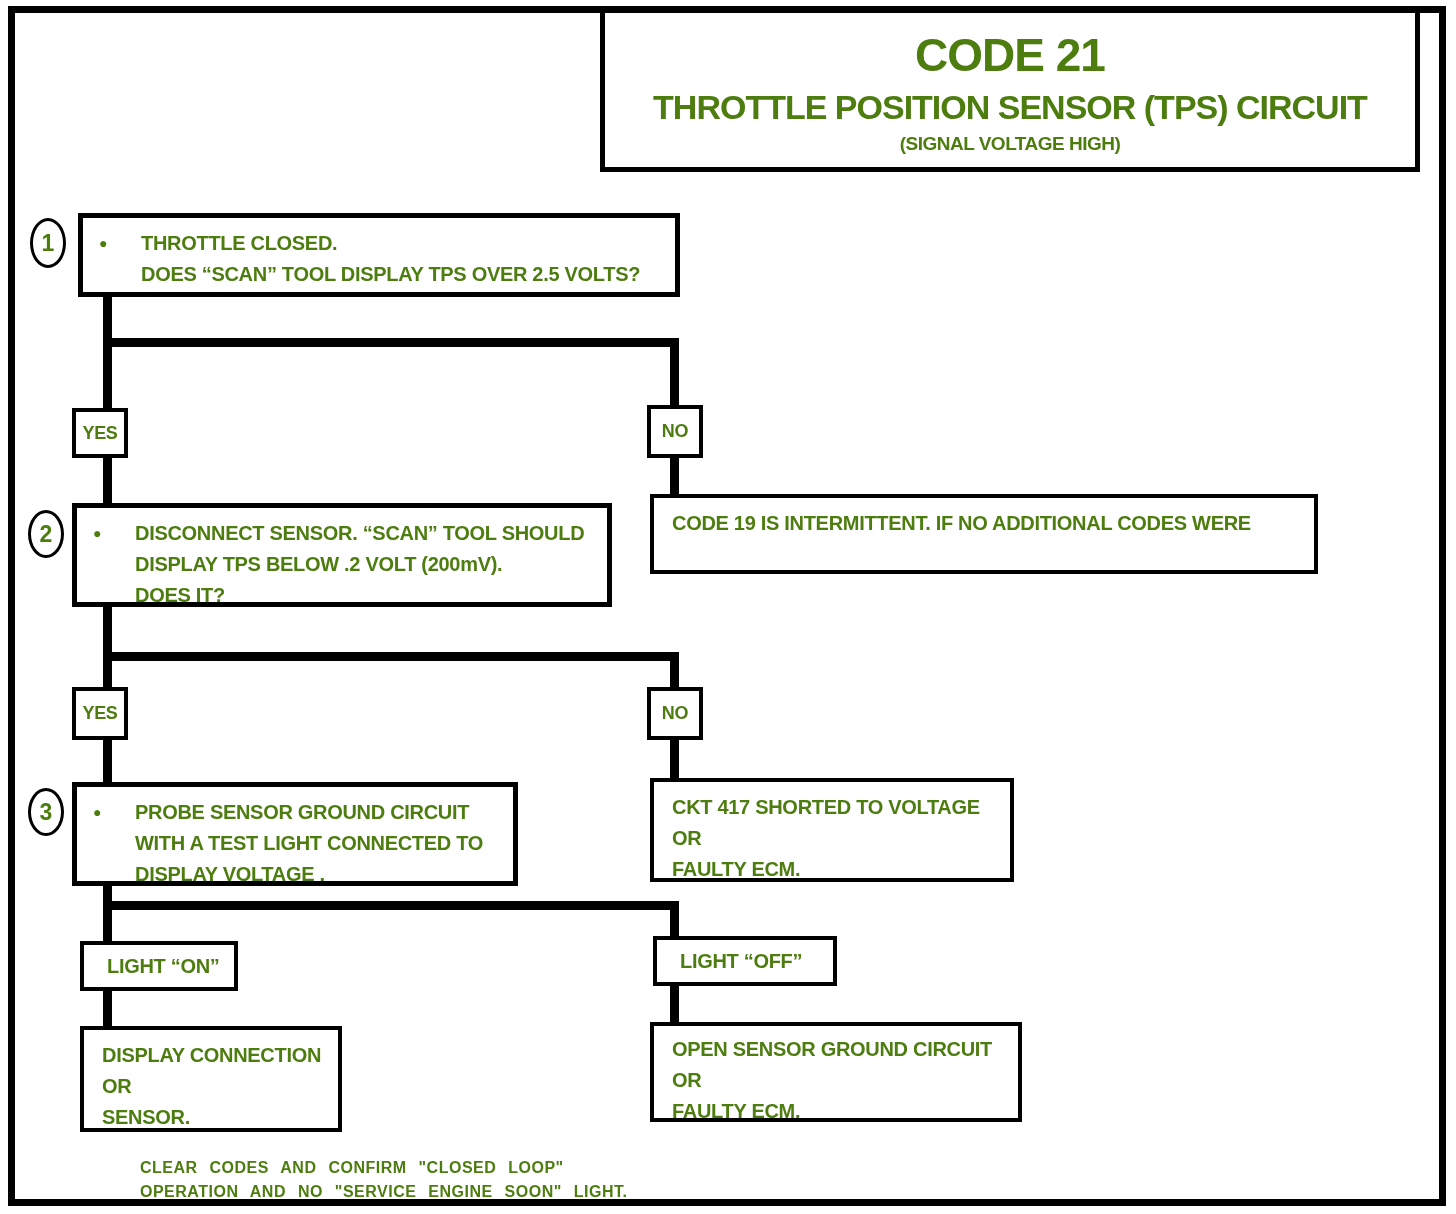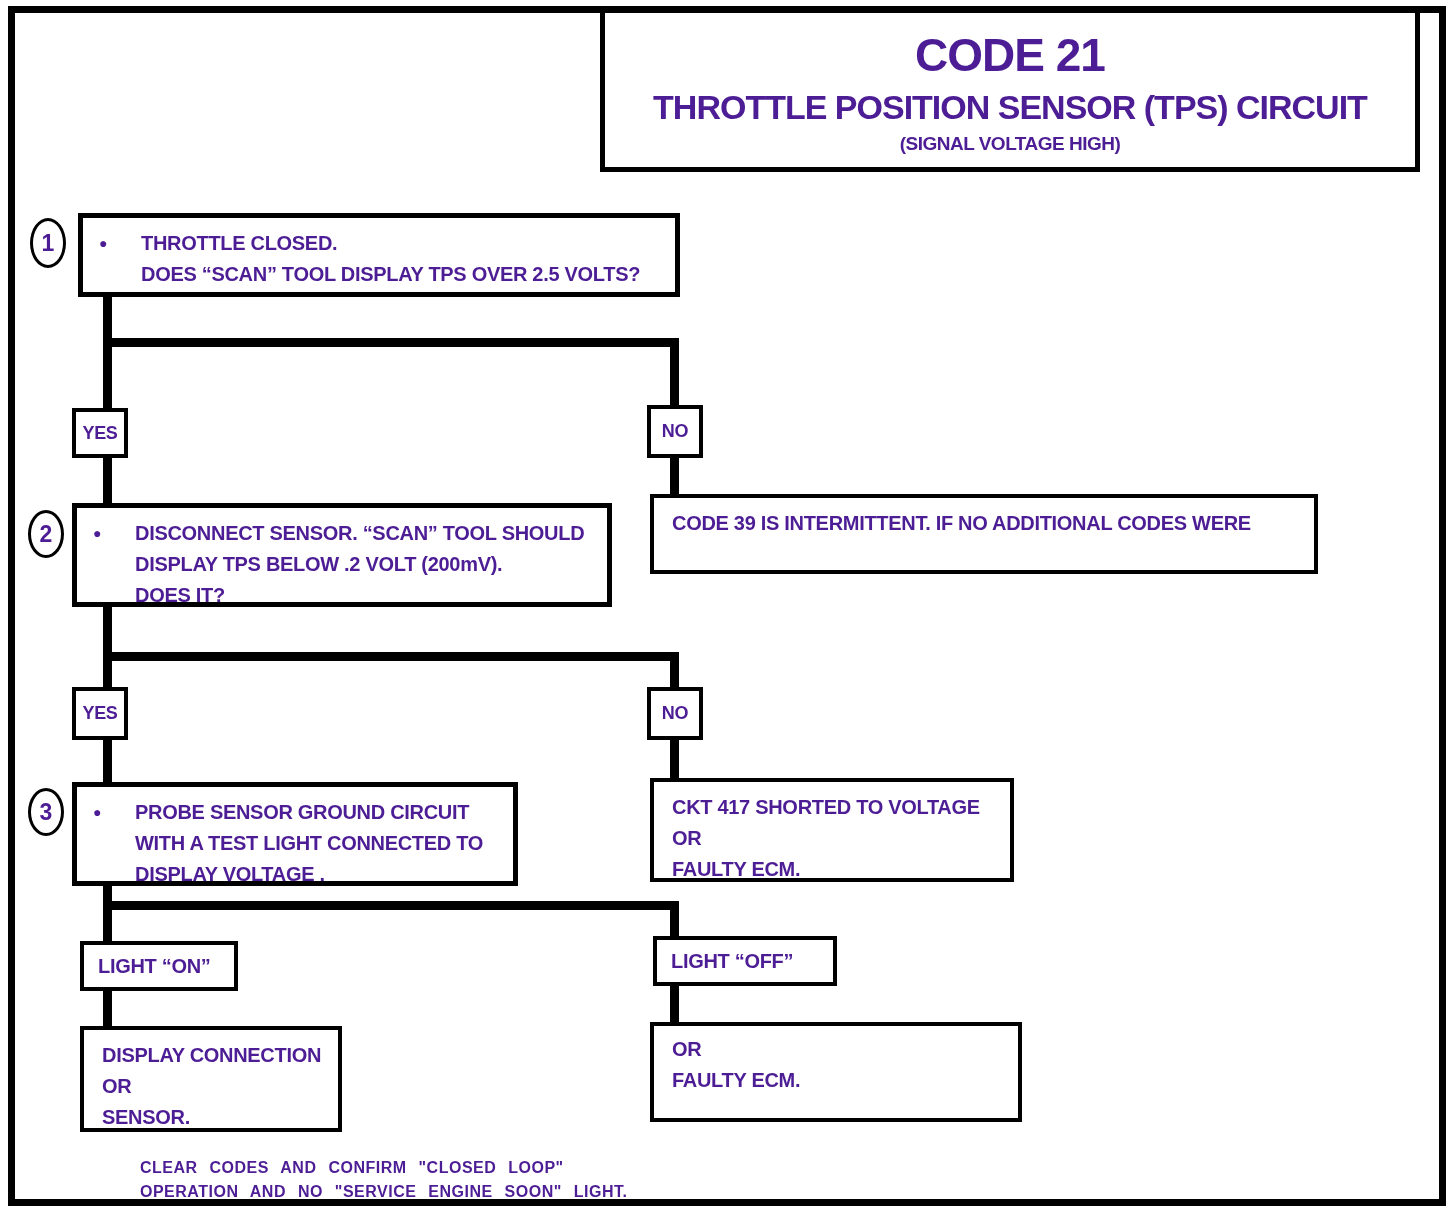--- a/index.html
+++ b/index.html
@@ -1,37 +1,37 @@
 <!DOCTYPE html>
 <html><head>
 <meta charset="utf-8">
 <style>
   html,body{margin:0;padding:0;background:#fff;}
   #canvas{
     position:relative;width:1456px;height:1214px;background:#ffffff;
-    font-family:"Liberation Sans",sans-serif;color:#4c1d95;overflow:hidden;
+    font-family:"Liberation Sans",sans-serif;color:#4d7c0f;overflow:hidden;
   }
   .frame{position:absolute;left:8px;top:6px;right:10px;bottom:8px;border:7px solid #000;}
   .node{position:absolute;box-sizing:border-box;background:#fff;border:5px solid #000;}
   .thin{border-width:4px;}
   .connector{position:absolute;background:#000;}
   .circle{
     position:absolute;box-sizing:border-box;border:3px solid #000;border-radius:50%;
     display:flex;align-items:center;justify-content:center;
     font-weight:700;font-size:23px;background:#fff;
   }
   .steptext{font-weight:700;font-size:20px;line-height:31px;letter-spacing:-0.3px;}
   .bullet-row{display:flex;align-items:flex-start;padding:10px 8px 0 16px;}
   .bullet{font-size:14px;line-height:31px;width:42px;flex:0 0 42px;}
   .plain-pad{padding:10px 12px 0 18px;}
   .yesno{
     display:flex;align-items:center;justify-content:center;
     font-weight:700;font-size:18px;letter-spacing:-0.3px;
   }
-  .lightbox{display:flex;align-items:center;padding-left:14px;
+  .lightbox{display:flex;align-items:center;padding-left:23px;
     font-weight:700;font-size:20px;letter-spacing:-0.3px;}
   .titlebox{display:flex;flex-direction:column;align-items:center;justify-content:center;
     text-align:center;padding-top:4px;}
   .title-code{font-weight:700;font-size:46px;line-height:62px;letter-spacing:-1px;}
   .title-sub{font-weight:700;font-size:34px;line-height:42px;letter-spacing:-1px;}
   .title-sub2{font-weight:700;font-size:19px;line-height:32px;letter-spacing:-0.5px;}
   .footnote{position:absolute;left:140px;top:1156px;
     font-weight:700;font-size:16px;line-height:24px;word-spacing:7px;letter-spacing:0.5px;}
 </style>
 </head>
@@ -92,21 +92,21 @@
       <div class="steptext">
         <div>DISCONNECT SENSOR. “SCAN” TOOL SHOULD</div>
         <div>DISPLAY TPS BELOW .2 VOLT (200mV).</div>
         <div>DOES IT?</div>
       </div>
     </div>
   </div>
 
   <div class="node thin" style="left:650px;top:494px;width:668px;height:80px;">
     <div class="steptext plain-pad">
-      <div>CODE 39 IS INTERMITTENT. IF NO ADDITIONAL CODES WERE</div>
+      <div>CODE 19 IS INTERMITTENT. IF NO ADDITIONAL CODES WERE</div>
     </div>
   </div>
 
   <div class="node thin yesno" style="left:72px;top:687px;width:56px;height:53px;">
     <span>YES</span>
   </div>
   <div class="node thin yesno" style="left:647px;top:687px;width:56px;height:53px;">
     <span>NO</span>
   </div>
 
@@ -141,20 +141,21 @@
 
   <div class="node thin" style="left:80px;top:1026px;width:262px;height:106px;">
     <div class="steptext plain-pad">
       <div>DISPLAY CONNECTION</div>
       <div>OR</div>
       <div>SENSOR.</div>
     </div>
   </div>
   <div class="node thin" style="left:650px;top:1022px;width:372px;height:100px;">
     <div class="steptext plain-pad" style="padding-top:8px;">
+      <div>OPEN SENSOR GROUND CIRCUIT</div>
       <div>OR</div>
       <div>FAULTY ECM.</div>
     </div>
   </div>
 
   <div class="footnote">
     <div>CLEAR CODES AND CONFIRM "CLOSED LOOP"</div>
     <div>OPERATION AND NO "SERVICE ENGINE SOON" LIGHT.</div>
   </div>
 

